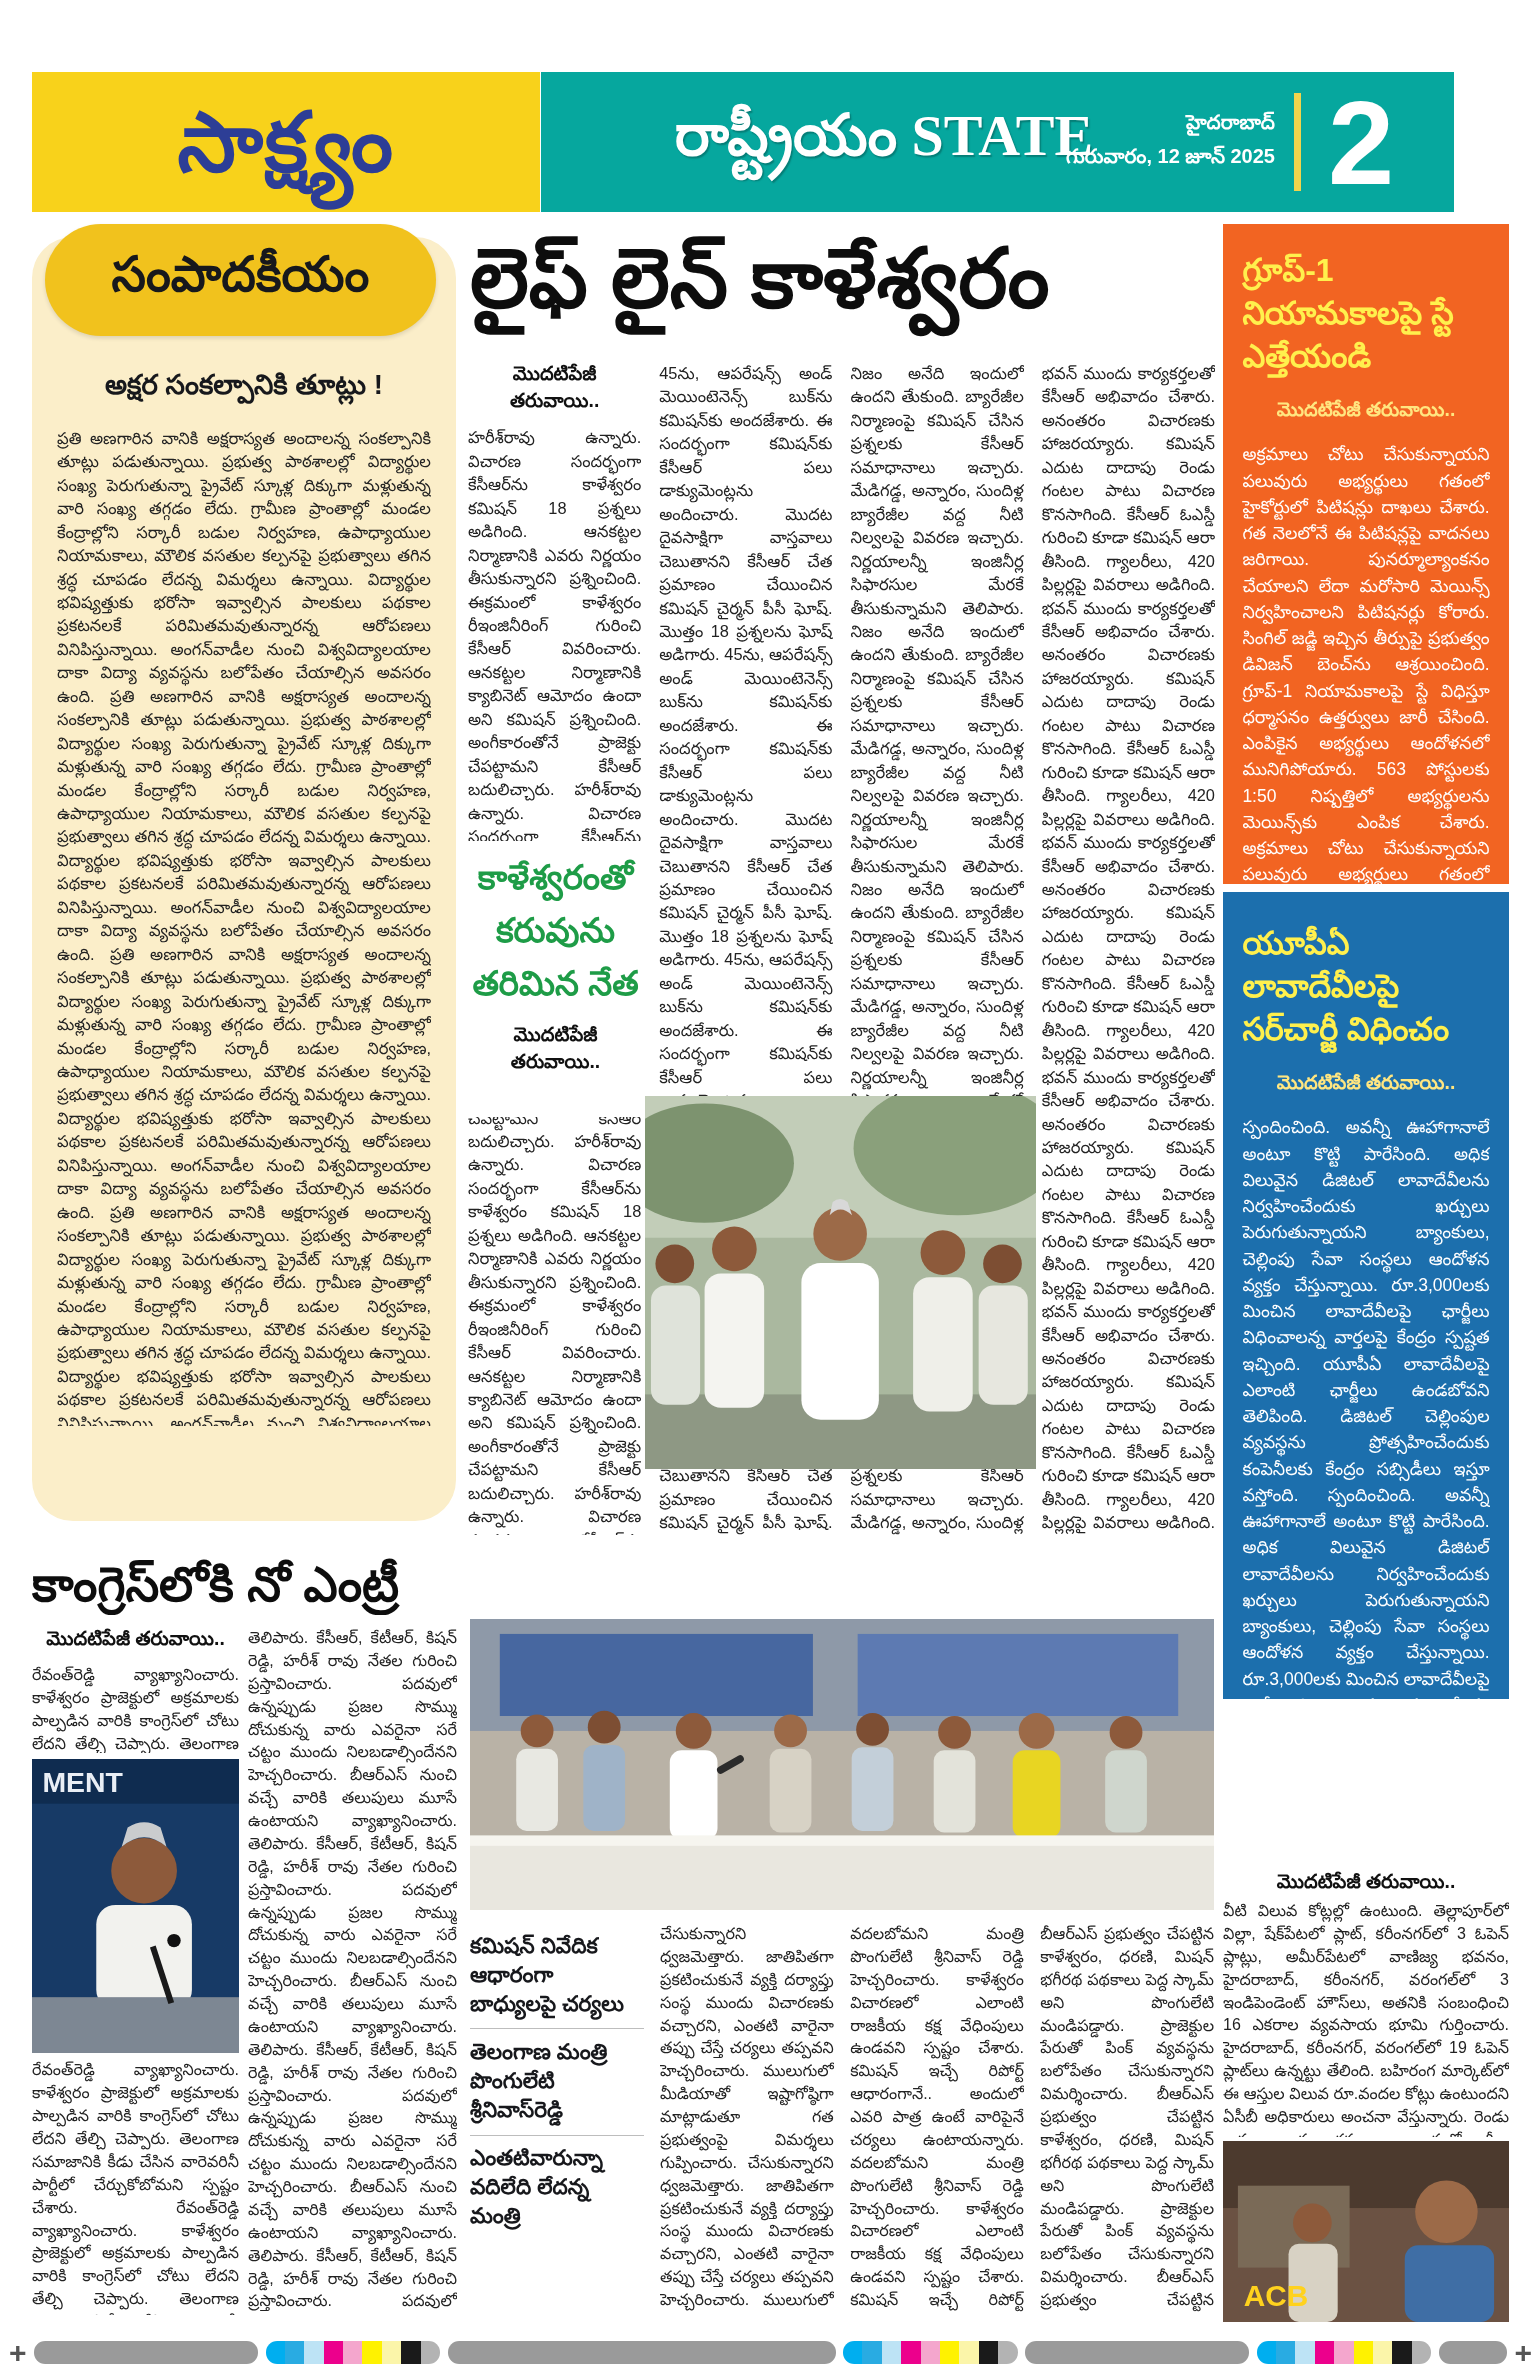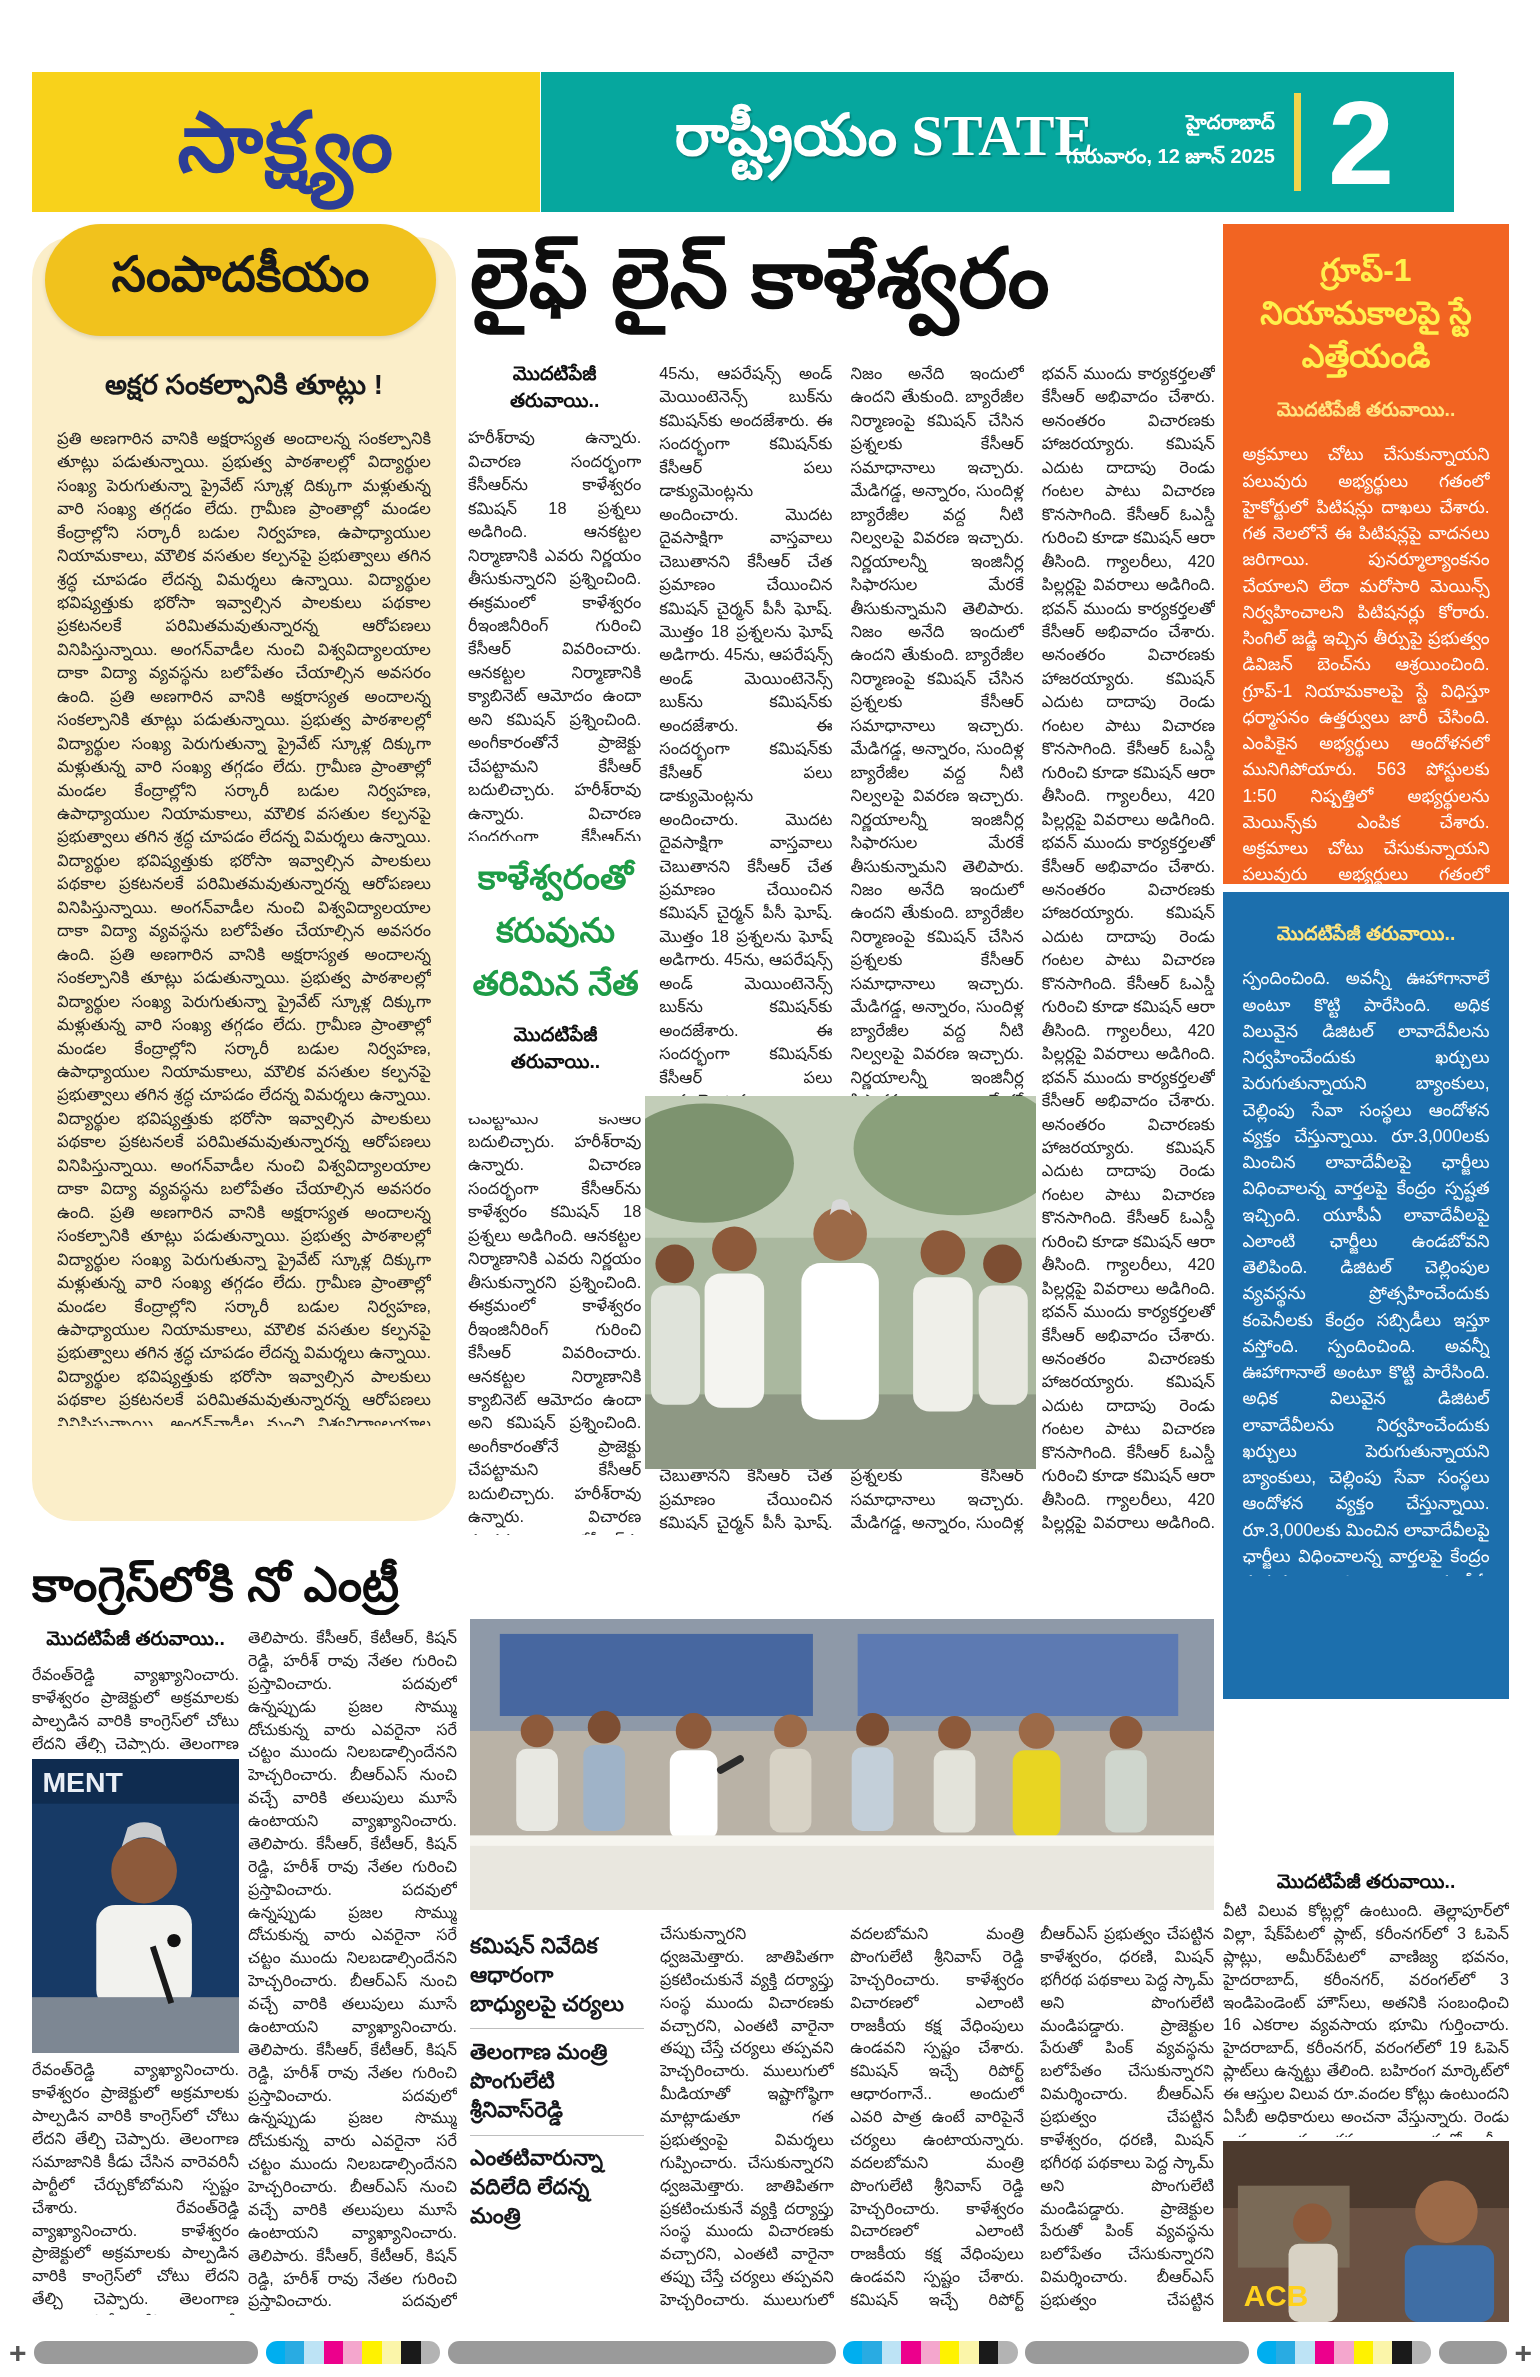--- a/index.html
+++ b/index.html
@@ -69,21 +69,21 @@
   .photo-frame svg { display:block; width:100%; height:100%; }
   
   .orange-box {
     position:absolute; left:1223px; top:224px; width:286px; height:660px;
     background:#f26422; padding:25px 19.4px; overflow:hidden;
   }
   .blue-box {
     position:absolute; left:1223px; top:892px; width:286px; height:807px;
     background:#1c6fad; padding:30px 19.4px; overflow:hidden;
   }
-  .rail-headline { color:#fff04d; font-size:32px; font-weight:900; text-align:center; line-height:1.35; margin-bottom:19.4px; }
+  .rail-headline { color:#fff04d; font-size:32px; font-weight:900; line-height:1.35; margin-bottom:19.4px; }
   .rail-continued { color:#ffe680; font-size:19.4px; font-weight:bold; text-align:center; margin-bottom:16.4px; }
   .rail-body { color:#ffffff; font-size:17.5px; line-height:1.5; text-align:justify; overflow:hidden; }
   .orange-box .rail-body { height:462px; }
   .blue-box .rail-body { height:611px; }
   
   .engineer-headline {
     position:absolute; left:1223px; top:1715px; width:286px; height:149px;
     font-size:42px; font-weight:900; color:#0d0d0d; text-align:center; line-height:1.2;
   }
   .engineer-continued { position:absolute; left:1223px; top:1870px; width:286px; }
@@ -189,20 +189,21 @@
     </svg>
   </div>
 
   <div class="orange-box">
     <div class="rail-headline">గ్రూప్-1 నియామకాలపై స్టే ఎత్తేయండి</div>
     <div class="rail-continued">మొదటిపేజీ తరువాయి..</div>
     <div class="rail-body">అక్రమాలు చోటు చేసుకున్నాయని పలువురు అభ్యర్థులు గతంలో హైకోర్టులో పిటిషన్లు దాఖలు చేశారు. గత నెలలోనే ఈ పిటిషన్లపై వాదనలు జరిగాయి. పునర్మూల్యాంకనం చేయాలని లేదా మరోసారి మెయిన్స్ నిర్వహించాలని పిటిషనర్లు కోరారు. సింగిల్ జడ్జి ఇచ్చిన తీర్పుపై ప్రభుత్వం డివిజన్ బెంచ్‌ను ఆశ్రయించింది. గ్రూప్-1 నియామకాలపై స్టే విధిస్తూ ధర్మాసనం ఉత్తర్వులు జారీ చేసింది. ఎంపికైన అభ్యర్థులు ఆందోళనలో మునిగిపోయారు. 563 పోస్టులకు 1:50 నిష్పత్తిలో అభ్యర్థులను మెయిన్స్‌కు ఎంపిక చేశారు.  అక్రమాలు చోటు చేసుకున్నాయని పలువురు అభ్యర్థులు గతంలో హైకోర్టులో పిటిషన్లు దాఖలు చేశారు. గత నెలలోనే ఈ పిటిషన్లపై వాదనలు జరిగాయి. పునర్మూల్యాంకనం చేయాలని లేదా మరోసారి మెయిన్స్ నిర్వహించాలని పిటిషనర్లు కోరారు. సింగిల్ జడ్జి ఇచ్చిన తీర్పుపై ప్రభుత్వం డివిజన్ బెంచ్‌ను ఆశ్రయించింది. గ్రూప్-1 నియామకాలపై స్టే విధిస్తూ ధర్మాసనం ఉత్తర్వులు జారీ చేసింది. ఎంపికైన అభ్యర్థులు ఆందోళనలో మునిగిపోయారు. 563 పోస్టులకు 1:50 నిష్పత్తిలో అభ్యర్థులను మెయిన్స్‌కు ఎంపిక చేశారు.  అక్రమాలు చోటు చేసుకున్నాయని పలువురు అభ్యర్థులు గతంలో హైకోర్టులో పిటిషన్లు దాఖలు చేశారు. గత నెలలోనే ఈ పిటిషన్లపై వాదనలు జరిగాయి. పునర్మూల్యాంకనం చేయాలని లేదా మరోసారి మెయిన్స్ నిర్వహించాలని పిటిషనర్లు కోరారు. సింగిల్ జడ్జి ఇచ్చిన తీర్పుపై ప్రభుత్వం డివిజన్ బెంచ్‌ను ఆశ్రయించింది. గ్రూప్-1 నియామకాలపై స్టే విధిస్తూ ధర్మాసనం ఉత్తర్వులు జారీ చేసింది. ఎంపికైన అభ్యర్థులు ఆందోళనలో మునిగిపోయారు. 563 పోస్టులకు 1:50 నిష్పత్తిలో అభ్యర్థులను మెయిన్స్‌కు ఎంపిక చేశారు. </div>
   </div>
 
   <div class="blue-box">
+    <div class="rail-headline">యూపీఏ లావాదేవీలపై సర్‌చార్జీ విధించం</div>
     <div class="rail-continued">మొదటిపేజీ తరువాయి..</div>
     <div class="rail-body">స్పందించింది. అవన్నీ ఊహాగానాలే అంటూ కొట్టి పారేసింది. అధిక విలువైన డిజిటల్ లావాదేవీలను నిర్వహించేందుకు ఖర్చులు పెరుగుతున్నాయని బ్యాంకులు, చెల్లింపు సేవా సంస్థలు ఆందోళన వ్యక్తం చేస్తున్నాయి. రూ.3,000లకు మించిన లావాదేవీలపై ఛార్జీలు విధించాలన్న వార్తలపై కేంద్రం స్పష్టత ఇచ్చింది. యూపీఏ లావాదేవీలపై ఎలాంటి ఛార్జీలు ఉండబోవని తెలిపింది. డిజిటల్ చెల్లింపుల వ్యవస్థను ప్రోత్సహించేందుకు కంపెనీలకు కేంద్రం సబ్సిడీలు ఇస్తూ వస్తోంది.  స్పందించింది. అవన్నీ ఊహాగానాలే అంటూ కొట్టి పారేసింది. అధిక విలువైన డిజిటల్ లావాదేవీలను నిర్వహించేందుకు ఖర్చులు పెరుగుతున్నాయని బ్యాంకులు, చెల్లింపు సేవా సంస్థలు ఆందోళన వ్యక్తం చేస్తున్నాయి. రూ.3,000లకు మించిన లావాదేవీలపై ఛార్జీలు విధించాలన్న వార్తలపై కేంద్రం స్పష్టత ఇచ్చింది. యూపీఏ లావాదేవీలపై ఎలాంటి ఛార్జీలు ఉండబోవని తెలిపింది. డిజిటల్ చెల్లింపుల వ్యవస్థను ప్రోత్సహించేందుకు కంపెనీలకు కేంద్రం సబ్సిడీలు ఇస్తూ వస్తోంది.  స్పందించింది. అవన్నీ ఊహాగానాలే అంటూ కొట్టి పారేసింది. అధిక విలువైన డిజిటల్ లావాదేవీలను నిర్వహించేందుకు ఖర్చులు పెరుగుతున్నాయని బ్యాంకులు, చెల్లింపు సేవా సంస్థలు ఆందోళన వ్యక్తం చేస్తున్నాయి. రూ.3,000లకు మించిన లావాదేవీలపై ఛార్జీలు విధించాలన్న వార్తలపై కేంద్రం స్పష్టత ఇచ్చింది. యూపీఏ లావాదేవీలపై ఎలాంటి ఛార్జీలు ఉండబోవని తెలిపింది. డిజిటల్ చెల్లింపుల వ్యవస్థను ప్రోత్సహించేందుకు కంపెనీలకు కేంద్రం సబ్సిడీలు ఇస్తూ వస్తోంది.  స్పందించింది. అవన్నీ ఊహాగానాలే అంటూ కొట్టి పారేసింది. అధిక విలువైన డిజిటల్ లావాదేవీలను నిర్వహించేందుకు ఖర్చులు పెరుగుతున్నాయని బ్యాంకులు, చెల్లింపు సేవా సంస్థలు ఆందోళన వ్యక్తం చేస్తున్నాయి. రూ.3,000లకు మించిన లావాదేవీలపై ఛార్జీలు విధించాలన్న వార్తలపై కేంద్రం స్పష్టత ఇచ్చింది. యూపీఏ లావాదేవీలపై ఎలాంటి ఛార్జీలు ఉండబోవని తెలిపింది. డిజిటల్ చెల్లింపుల వ్యవస్థను ప్రోత్సహించేందుకు కంపెనీలకు కేంద్రం సబ్సిడీలు ఇస్తూ వస్తోంది. </div>
   </div>
 
   <div class="engineer-continued continued-label">మొదటిపేజీ తరువాయి..</div>
   <div class="engineer-body body-text">వీటి విలువ కోట్లల్లో ఉంటుంది. తెల్లాపూర్‌లో విల్లా, షేక్‌పేటలో ప్లాట్, కరీంనగర్‌లో 3 ఓపెన్ ప్లాట్లు, అమీర్‌పేటలో వాణిజ్య భవనం, హైదరాబాద్, కరీంనగర్, వరంగల్‌లో 3 ఇండిపెండెంట్ హౌస్‌లు, అతనికి సంబంధించి 16 ఎకరాల వ్యవసాయ భూమి గుర్తించారు. హైదరాబాద్, కరీంనగర్, వరంగల్‌లో 19 ఓపెన్ ప్లాట్‌లు ఉన్నట్టు తేలింది. బహిరంగ మార్కెట్‌లో ఈ ఆస్తుల విలువ రూ.వందల కోట్లు ఉంటుందని ఏసీబీ అధికారులు అంచనా వేస్తున్నారు. రెండు కార్లు, బంగారు ఆభరణాలు, బ్యాంకుల్లో భారీగా నగదు నిల్వలు తనిఖీల్లో బయటపడ్డాయి.  వీటి విలువ కోట్లల్లో ఉంటుంది. తెల్లాపూర్‌లో విల్లా, షేక్‌పేటలో ప్లాట్, కరీంనగర్‌లో 3 ఓపెన్ ప్లాట్లు, అమీర్‌పేటలో వాణిజ్య భవనం, హైదరాబాద్, కరీంనగర్, వరంగల్‌లో 3 ఇండిపెండెంట్ హౌస్‌లు, అతనికి సంబంధించి 16 ఎకరాల వ్యవసాయ భూమి గుర్తించారు. హైదరాబాద్, కరీంనగర్, వరంగల్‌లో 19 ఓపెన్ ప్లాట్‌లు ఉన్నట్టు తేలింది. బహిరంగ మార్కెట్‌లో ఈ ఆస్తుల విలువ రూ.వందల కోట్లు ఉంటుందని ఏసీబీ అధికారులు అంచనా వేస్తున్నారు. రెండు కార్లు, బంగారు ఆభరణాలు, బ్యాంకుల్లో భారీగా నగదు నిల్వలు తనిఖీల్లో బయటపడ్డాయి. </div>
 
   <div class="photo-frame" style="left:1223px; top:2141px; width:286px; height:181px; background:#5a4435;">
     <svg viewBox="0 0 384 243" preserveAspectRatio="none">
       <rect width="384" height="243" fill="#6b5243"></rect>

